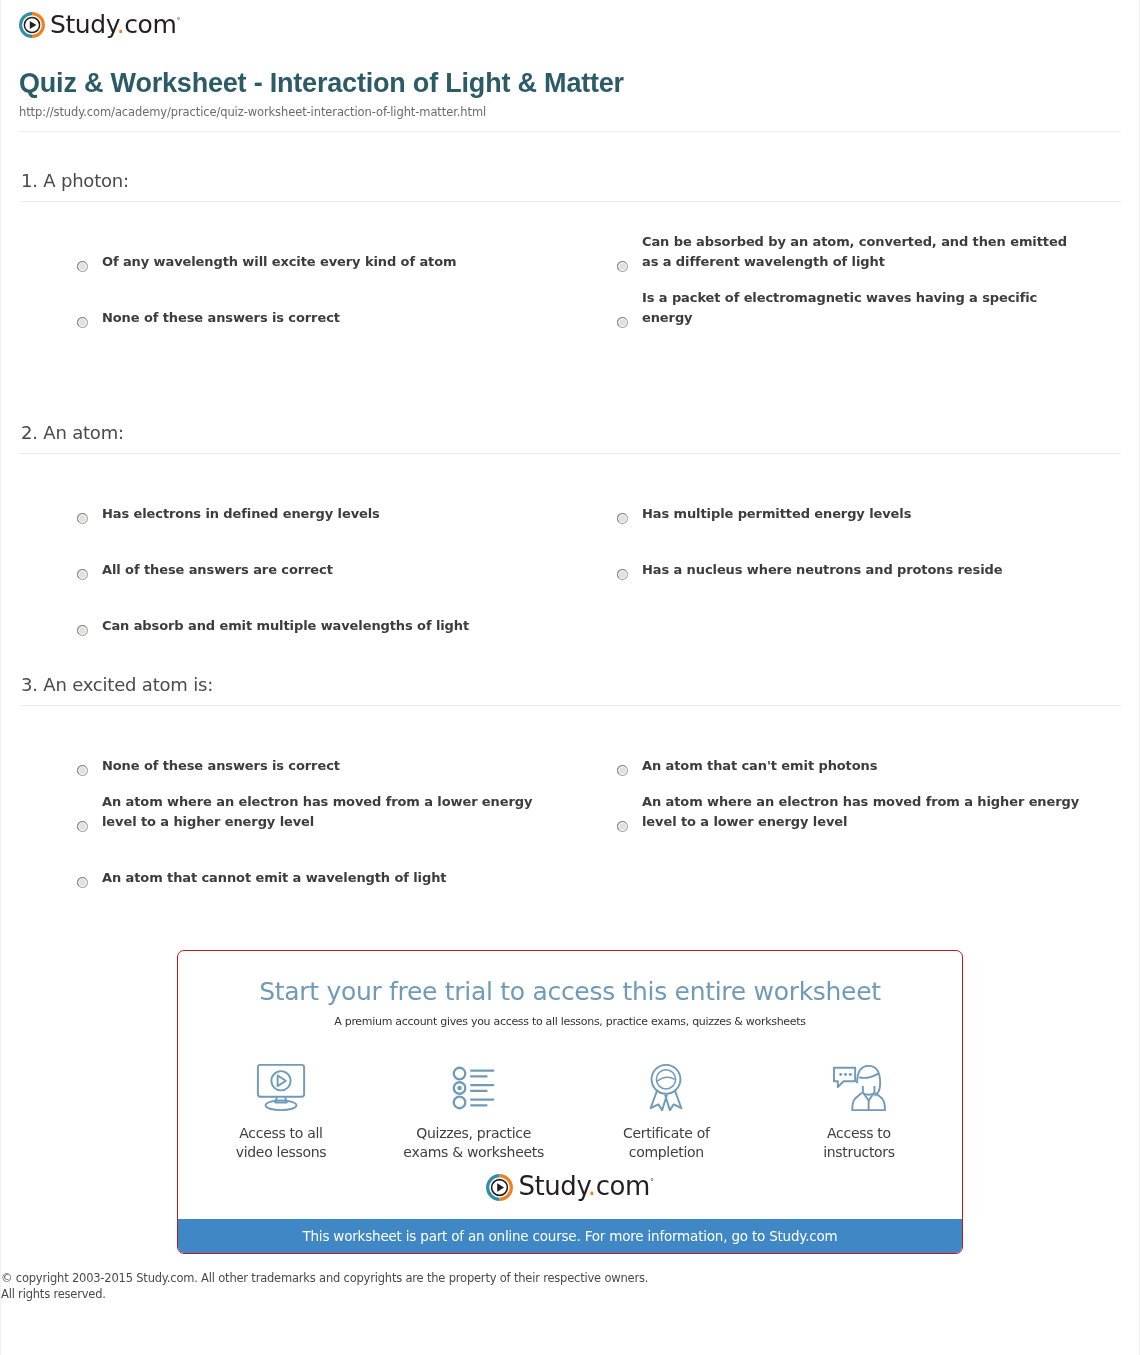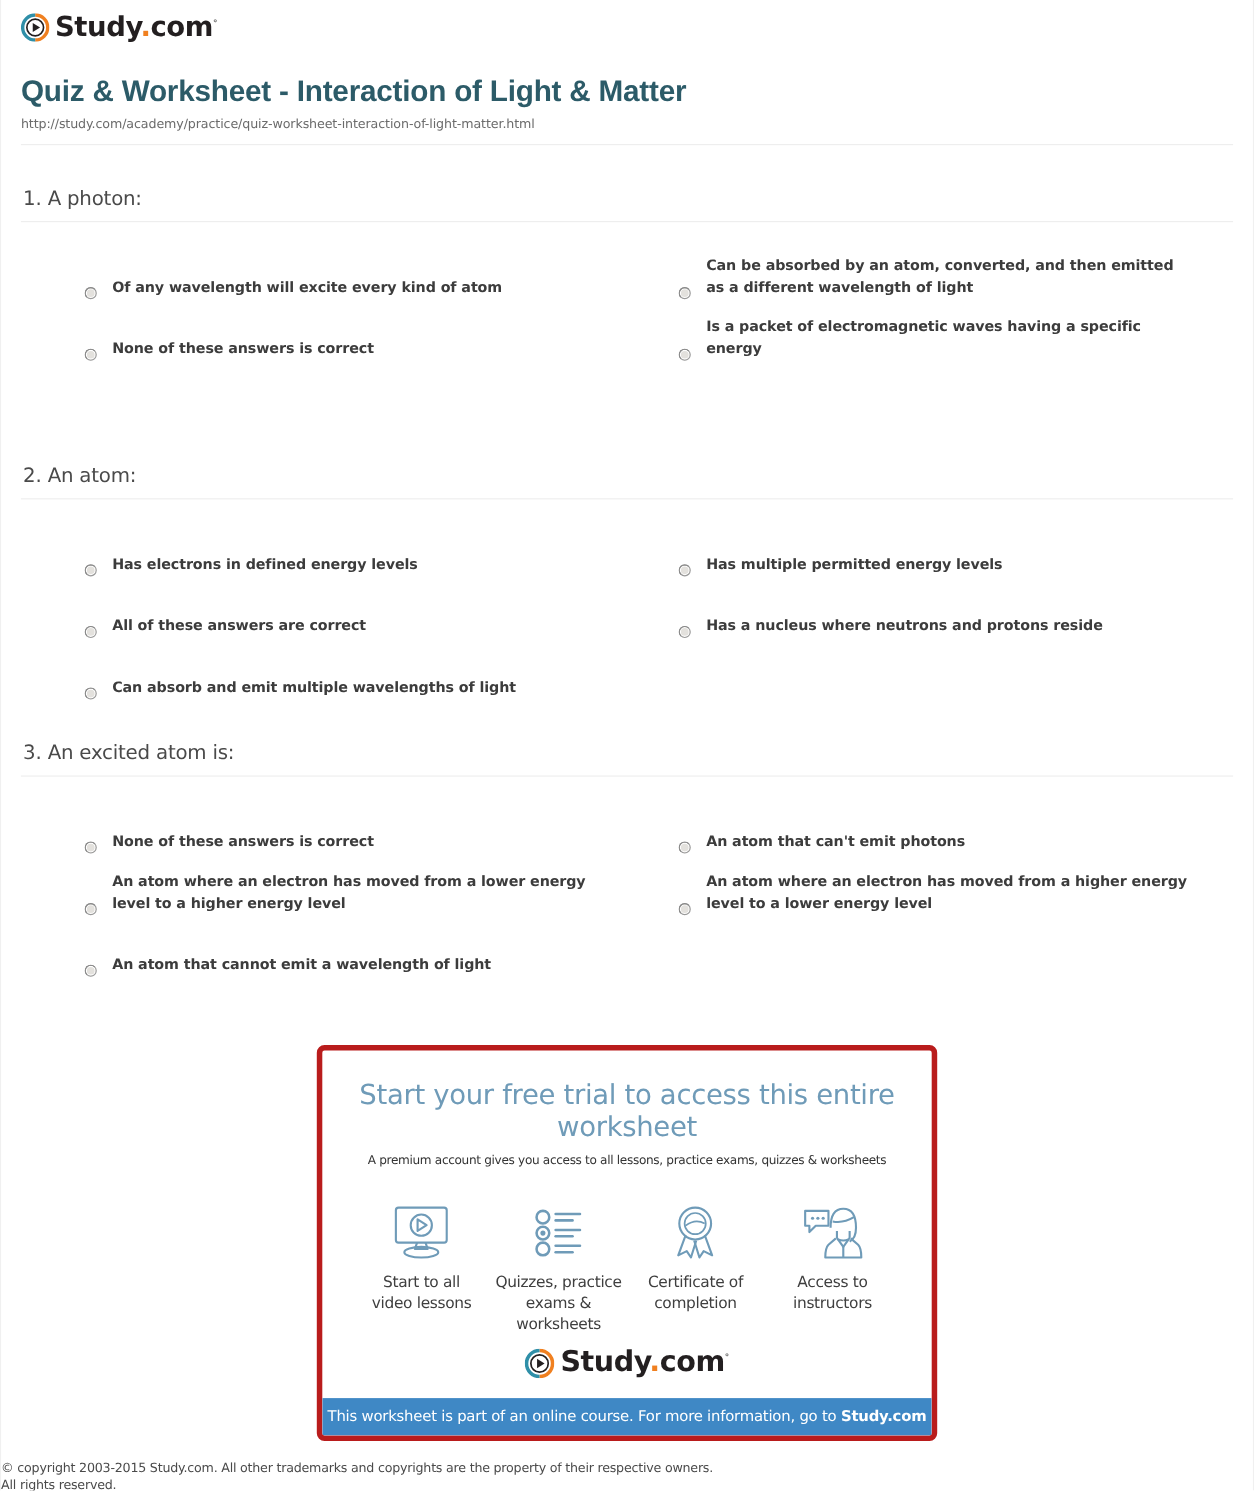--- a/index.html
+++ b/index.html
@@ -40,21 +40,21 @@
   .logo-mark {
     width: 26px;
     height: 26px;
     flex: 0 0 26px;
     position: relative;
     display: block;
   }
   .logo-text {
     font-family: "DejaVu Sans", sans-serif;
     font-size: 25px;
-    font-weight: 700;
+    font-weight: 400;
     color: #231f20;
     letter-spacing: -0.4px;
     position: relative;
     top: -1px;
   }
   .logo-text .dot { color: #f08020; }
   .logo-tm {
     font-size: 8px;
     vertical-align: super;
     color: #555;
@@ -157,23 +157,23 @@
   }
   .option-empty { min-height: 56px; }
 
   
   .promo-wrap {
     display: flex;
     justify-content: center;
     margin-top: 62px;
   }
   .promo-panel {
-    width: 564px;
+    width: 786px;
     background: #ffffff;
-    border: 5px solid #b91c1c;
+    border: 1px solid #b91c1c;
     border-radius: 7px;
     overflow: hidden;
     box-sizing: border-box;
   }
   .promo-inner {
     padding: 26px 20px 10px 20px;
     text-align: center;
   }
   .promo-title {
     font-family: "DejaVu Sans", sans-serif;
@@ -222,21 +222,21 @@
   .promo-logo .logo-mark { width: 27px; height: 27px; flex-basis: 27px; }
   .promo-bar {
     background: #3f88c5;
     color: #ffffff;
     text-align: center;
     font-family: "DejaVu Sans", sans-serif;
     font-size: 13.5px;
     padding: 9px 0;
     letter-spacing: -0.2px;
   }
-  .promo-bar b { font-weight: bold; }
+  .promo-bar b { font-weight: normal; }
 
   
   .footer {
     font-family: "DejaVu Sans", sans-serif;
     font-size: 11.5px;
     color: #4a4a4a;
     line-height: 1.45;
     padding: 16px 0 0 0;
     letter-spacing: -0.2px;
   }
@@ -363,21 +363,21 @@
           <div class="feature-icon">
             <svg viewBox="0 0 60 54" width="58" height="52" aria-hidden="true">
               <rect x="6" y="3" width="48" height="33" rx="2.5" fill="none" stroke="#6f9bb8" stroke-width="2"></rect>
               <circle cx="30" cy="19.5" r="10" fill="none" stroke="#6f9bb8" stroke-width="2"></circle>
               <polygon points="26.5,14 35,19.5 26.5,25" fill="none" stroke="#6f9bb8" stroke-width="2" stroke-linejoin="round"></polygon>
               <path d="M26 36 L24 42 L36 42 L34 36" fill="none" stroke="#6f9bb8" stroke-width="2" stroke-linejoin="round"></path>
               <ellipse cx="30" cy="45" rx="16" ry="5" fill="none" stroke="#6f9bb8" stroke-width="2"></ellipse>
             </svg>
           </div>
           <div class="feature-label">
-            <span>Start to all</span><br>
+            <span>Access to all</span><br>
             <span>video lessons</span>
           </div>
         </div>
 
         <div class="feature">
           <div class="feature-icon">
             <svg viewBox="0 0 60 54" width="58" height="52" aria-hidden="true">
               <circle cx="15" cy="12" r="6" fill="none" stroke="#6f9bb8" stroke-width="2.4"></circle>
               <circle cx="15" cy="27" r="6" fill="none" stroke="#6f9bb8" stroke-width="2.4"></circle>
               <circle cx="15" cy="42" r="6" fill="none" stroke="#6f9bb8" stroke-width="2.4"></circle>

